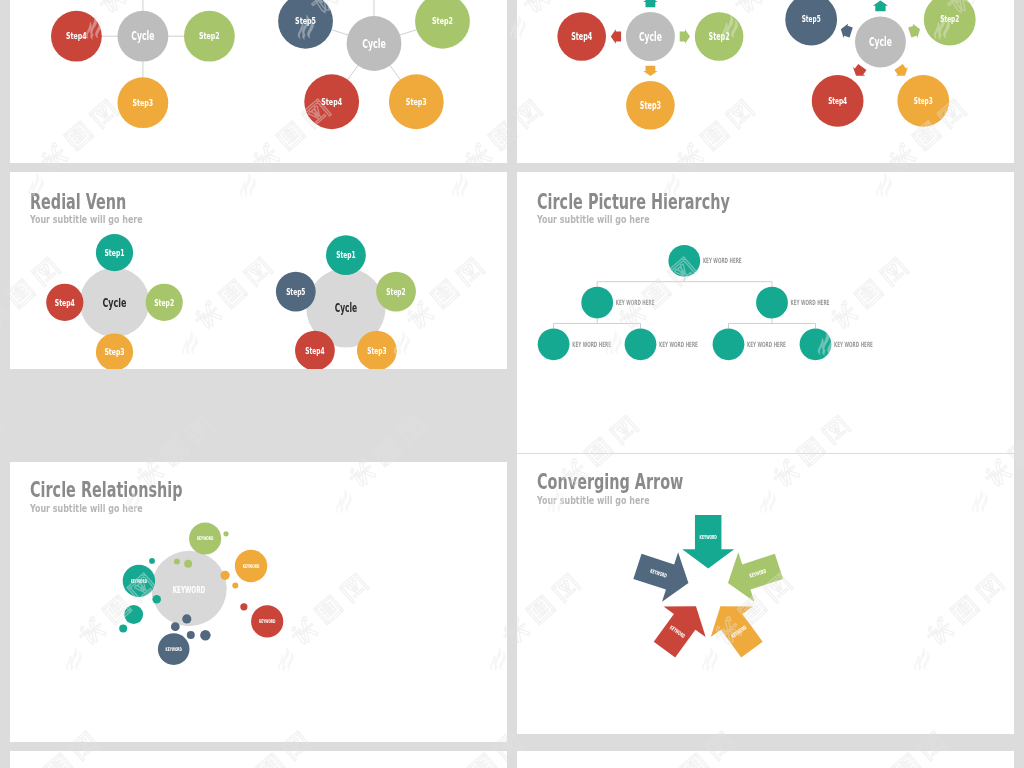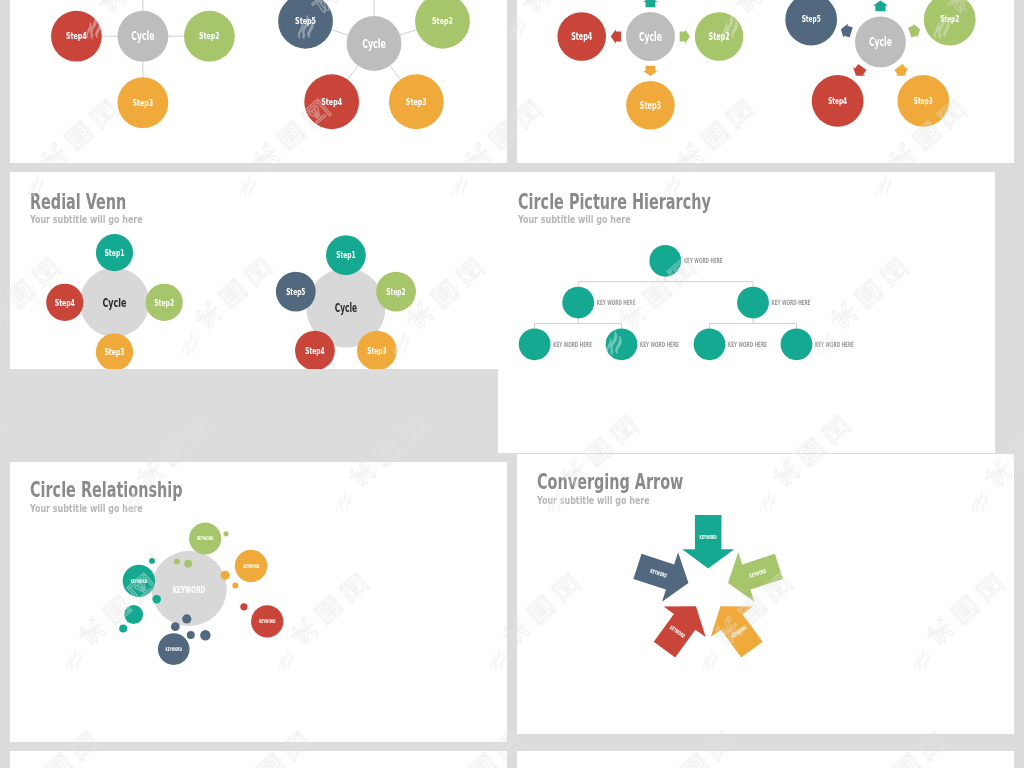--- a/index.html
+++ b/index.html
@@ -134,21 +134,21 @@
 <circle cx="386.02" cy="119.61" r="19.90" fill="#a7c56b"></circle>
 <text x="386.02" y="122.63" text-anchor="middle" font-size="8.50" font-weight="bold" textLength="19.30" lengthAdjust="spacingAndGlyphs" fill="#ffffff">Step2</text>
 <circle cx="366.88" cy="178.54" r="19.90" fill="#efaa3b"></circle>
 <text x="366.88" y="181.55" text-anchor="middle" font-size="8.50" font-weight="bold" textLength="19.30" lengthAdjust="spacingAndGlyphs" fill="#ffffff">Step3</text>
 <circle cx="304.92" cy="178.54" r="19.90" fill="#c9453a"></circle>
 <text x="304.92" y="181.55" text-anchor="middle" font-size="8.50" font-weight="bold" textLength="19.30" lengthAdjust="spacingAndGlyphs" fill="#ffffff">Step4</text>
 <circle cx="285.78" cy="119.61" r="19.90" fill="#51687f"></circle>
 <text x="285.78" y="122.63" text-anchor="middle" font-size="8.50" font-weight="bold" textLength="19.30" lengthAdjust="spacingAndGlyphs" fill="#ffffff">Step5</text>
 </svg>
 </div>
-<div class="card" style="left:498px;top:172px;width:497px;height:281px">
+<div class="card" style="left:517px;top:172px;width:497px;height:281px">
 <div class="s-title" style="left:19.6px;top:18.8px">Circle Picture Hierarchy</div>
 <div class="s-sub" style="left:20.1px;top:42.3px">Your subtitle will go here</div>
 <svg width="497" height="281" viewBox="0 0 497 281" style="position:absolute;left:0px;top:0px">
 <line x1="167.30" y1="104.70" x2="167.30" y2="109.70" stroke-width="0.90" stroke="#c9c9c9"></line>
 <line x1="80.20" y1="109.70" x2="255.00" y2="109.70" stroke-width="0.90" stroke="#c9c9c9"></line>
 <line x1="80.20" y1="109.70" x2="80.20" y2="114.70" stroke-width="0.90" stroke="#c9c9c9"></line>
 <line x1="255.00" y1="109.70" x2="255.00" y2="114.70" stroke-width="0.90" stroke="#c9c9c9"></line>
 <line x1="80.20" y1="146.50" x2="80.20" y2="151.45" stroke-width="0.90" stroke="#c9c9c9"></line>
 <line x1="36.60" y1="151.45" x2="123.50" y2="151.45" stroke-width="0.90" stroke="#c9c9c9"></line>
 <line x1="36.60" y1="151.45" x2="36.60" y2="156.40" stroke-width="0.90" stroke="#c9c9c9"></line>

